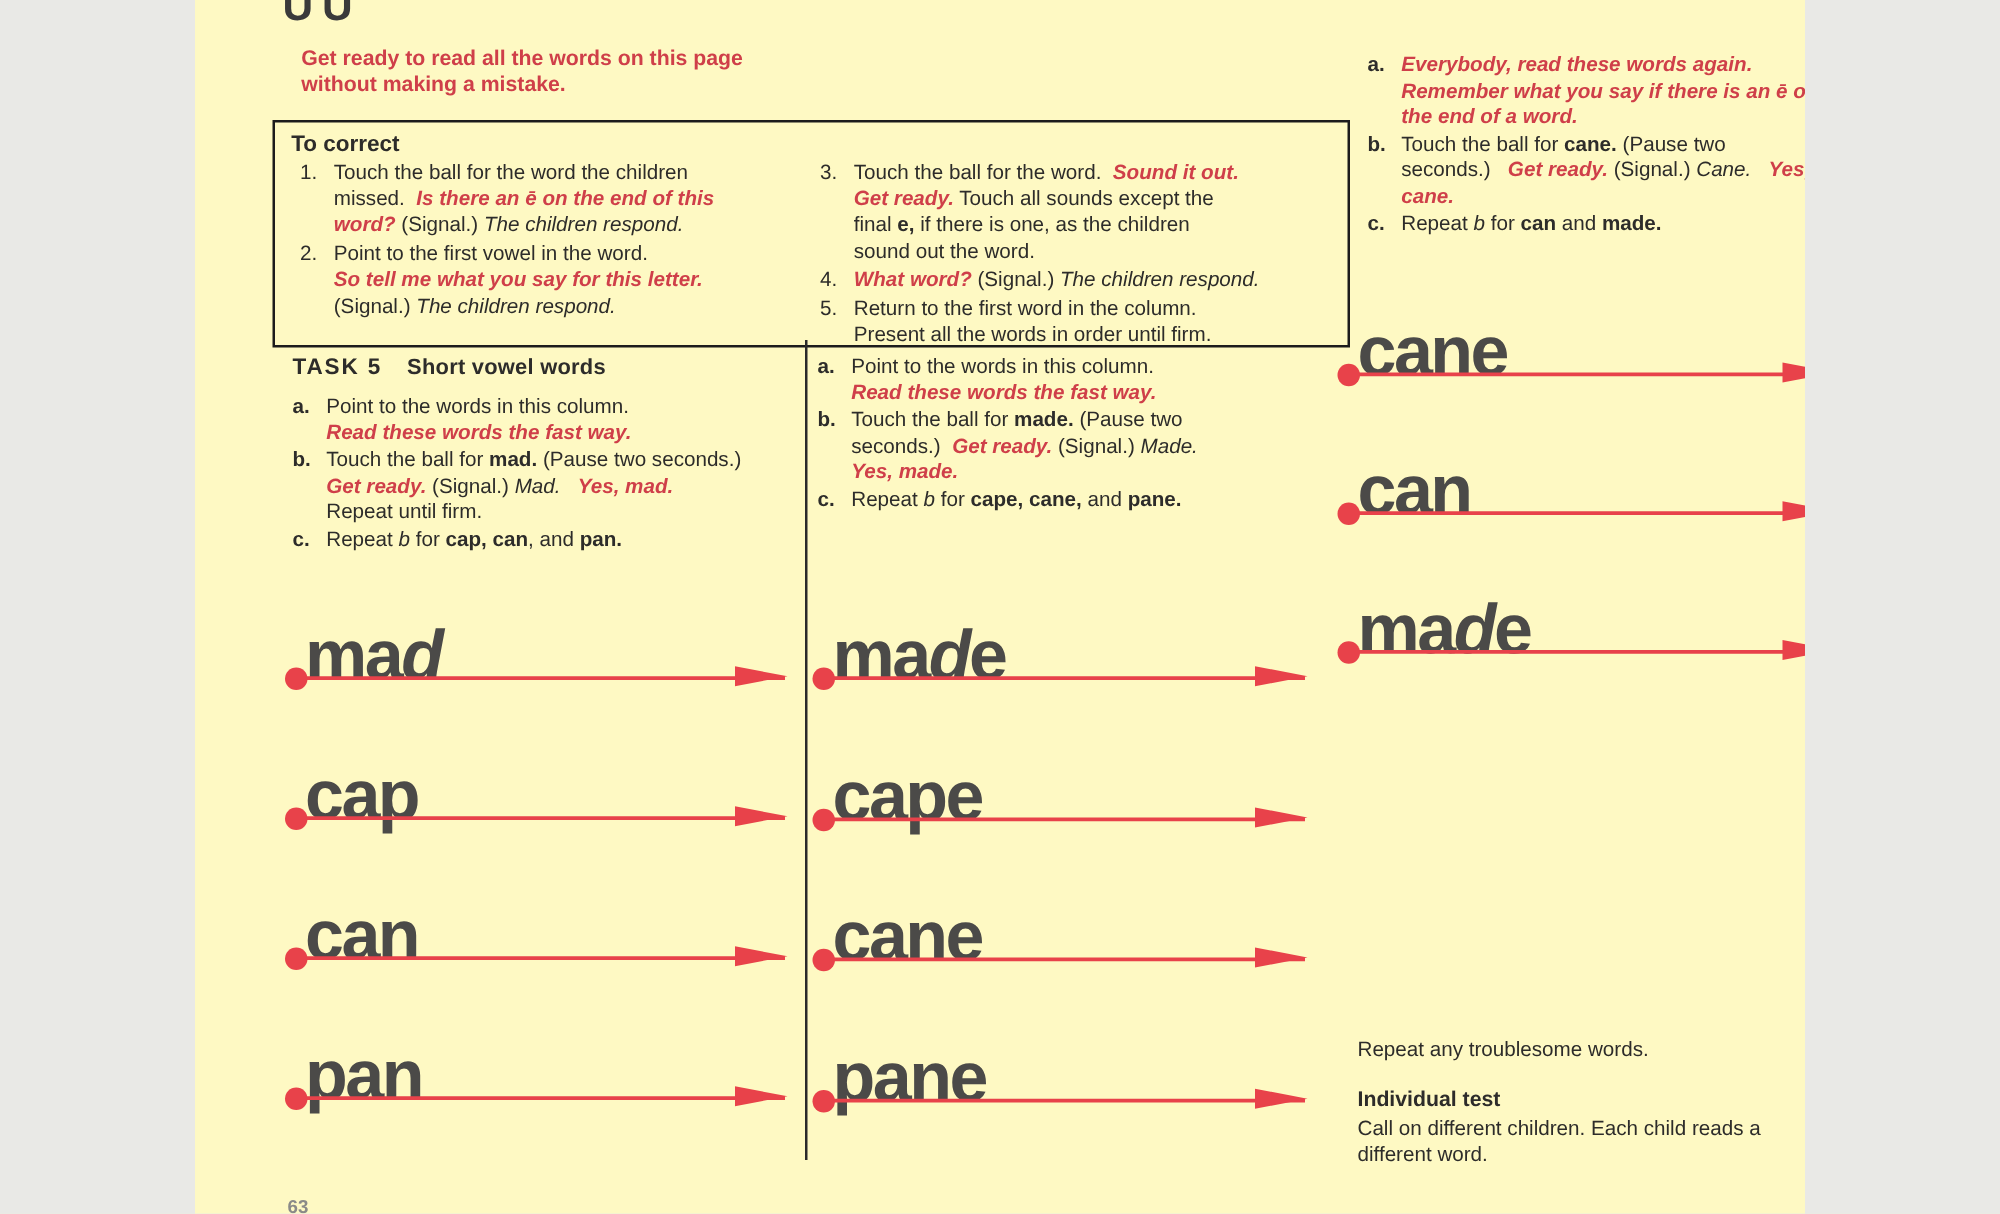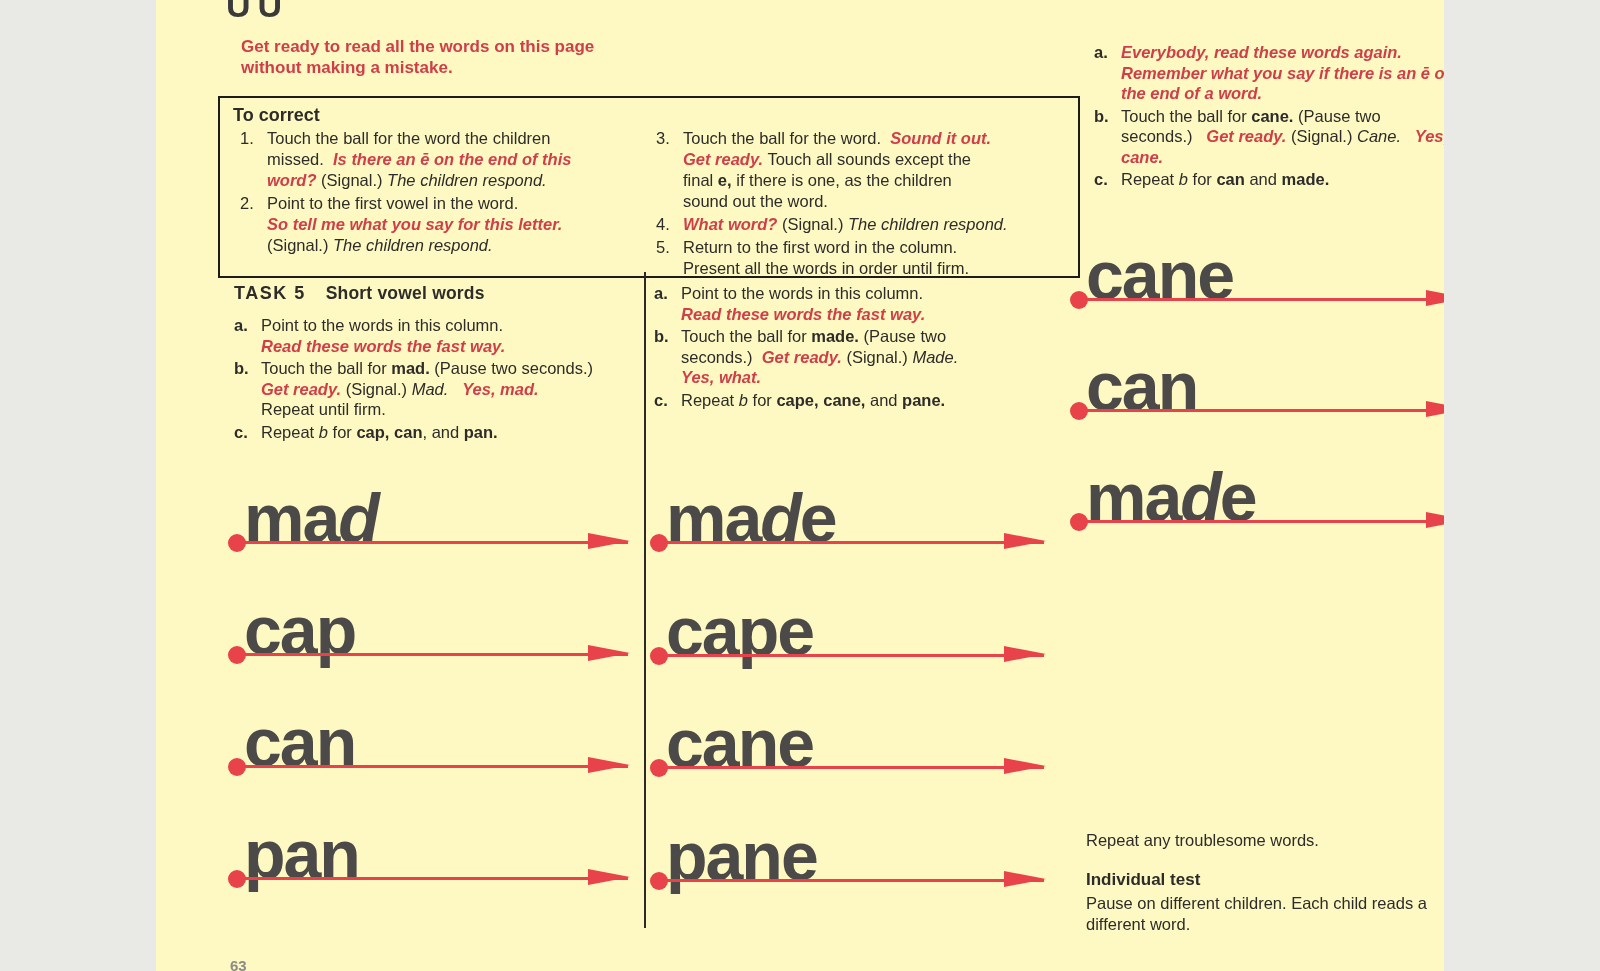--- a/index.html
+++ b/index.html
@@ -42,21 +42,21 @@
   .task-id{font-size:18px;font-weight:bold;letter-spacing:1.5px;}
   .task-title{font-size:17.5px;font-weight:bold;margin-left:20px;letter-spacing:.2px;}
   .task .item{font-size:16.5px;line-height:20.5px;}
   
   .divider{left:488px;top:272px;width:2px;height:656px;background:#2a2a2a;}
   .edge-line{left:1401px;top:12px;width:2px;height:893px;background:#dededa;}
   
   .word-row{position:absolute;height:104px;}
   .big-word{
     position:absolute;left:10px;bottom:4px;line-height:1;
-    font-size:68px;font-weight:bold;letter-spacing:-2px;color:var(--wordink);
+    font-size:56px;font-weight:bold;letter-spacing:-2px;color:var(--wordink);
   }
   .arrow{position:absolute;left:0;right:0;bottom:12px;height:3px;background:var(--arrowred);}
   .ball{position:absolute;left:-6px;top:-7.5px;width:18px;height:18px;border-radius:50%;background:var(--arrowred);}
   .head{position:absolute;right:-2px;top:-8px;width:0;height:0;
         border-left:42px solid var(--arrowred);border-top:8.5px solid transparent;border-bottom:8.5px solid transparent;}
   
   .foot-repeat{left:930px;top:831px;font-size:16.5px;}
   .foot-ind-title{left:930px;top:870px;font-size:17px;font-weight:bold;}
   .foot-ind-body{left:930px;top:893px;width:410px;font-size:16.5px;line-height:21px;}
   .pagenum{left:74px;top:957px;font-size:15px;color:#8a8a88;font-weight:bold;}
@@ -134,21 +134,21 @@
   <div class="abs task task6">
     <div class="item">
       <span class="lbl bold">a.</span>
       <div class="itext"><span>Point to the words in this column.
 </span><span class="seg-red">Read these words the fast way.</span></div>
     </div>
     <div class="item">
       <span class="lbl bold">b.</span>
       <div class="itext"><span>Touch the ball for </span><span class="seg-b">made.</span><span> (Pause two
 seconds.)  </span><span class="seg-red">Get ready.</span><span> (Signal.) </span><span class="seg-i">Made.</span><span>
-</span><span class="seg-red">Yes, what.</span></div>
+</span><span class="seg-red">Yes, made.</span></div>
     </div>
     <div class="item">
       <span class="lbl bold">c.</span>
       <div class="itext"><span>Repeat </span><span class="seg-i">b</span><span> for </span><span class="seg-b">cape, cane,</span><span> and </span><span class="seg-b">pane.</span></div>
     </div>
   </div>
 
   <div class="abs task task7">
     <div class="item">
       <span class="lbl bold">a.</span>
@@ -243,18 +243,18 @@
   <div class="word-row" style="left:920px;top:431px;width:390px">
     <div class="big-word"><span>ma</span><span class="seg-wi">d</span><span>e</span></div>
     <div class="arrow">
         <span class="ball"></span>
         <span class="head"></span>
       </div>
   </div>
 
   <div class="abs foot-repeat">Repeat any troublesome words.</div>
   <div class="abs foot-ind-title">Individual test</div>
-  <div class="abs foot-ind-body pre">Pause on different children. Each child reads a
+  <div class="abs foot-ind-body pre">Call on different children. Each child reads a
 different word.</div>
 
   <div class="abs pagenum">63</div>
 
 </div>
 
 </body></html>

